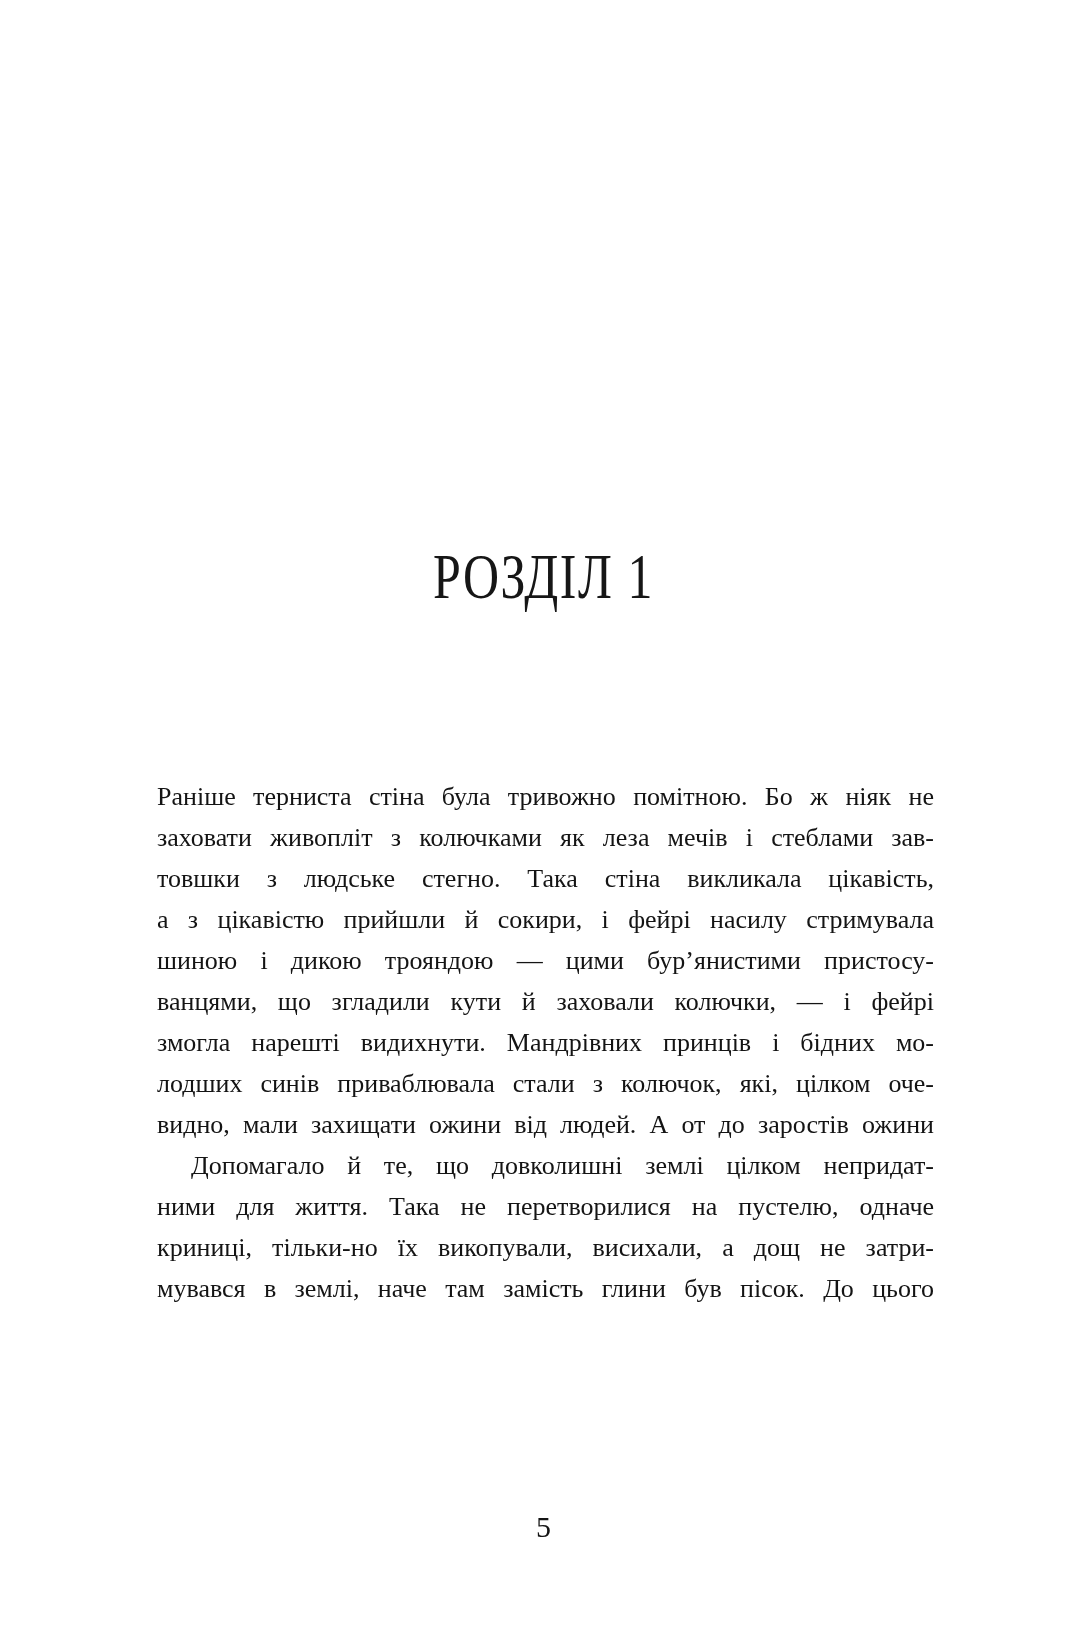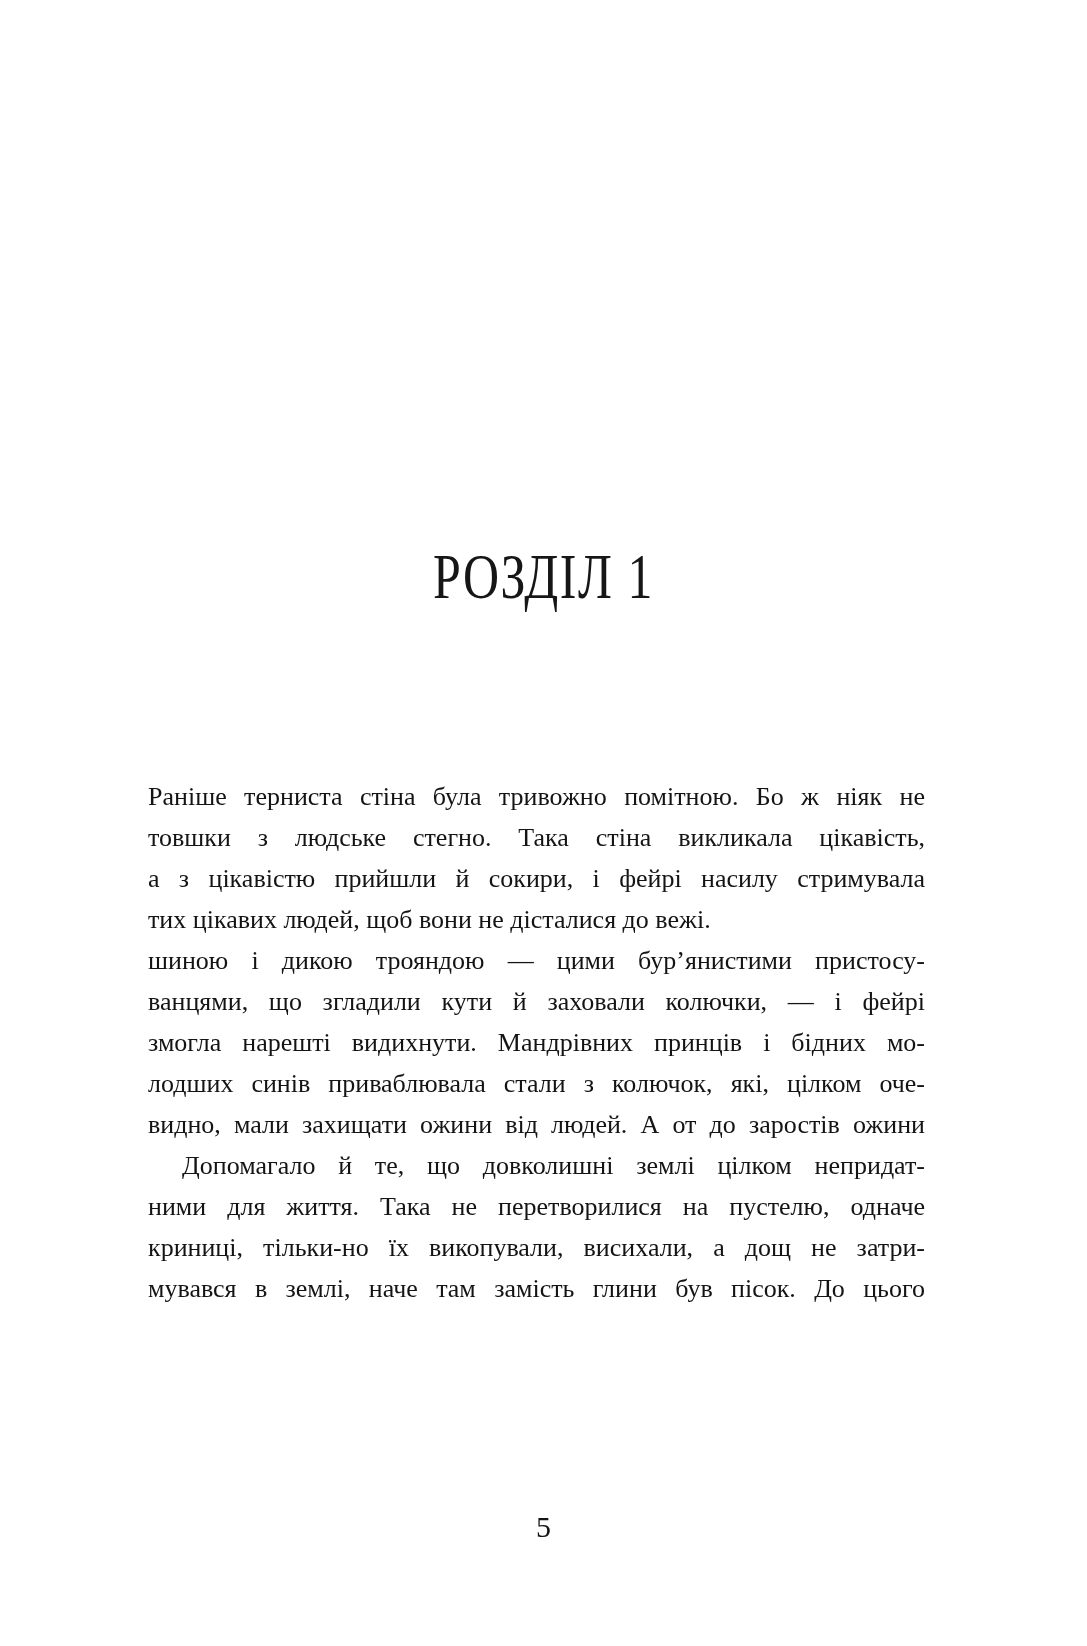--- a/index.html
+++ b/index.html
@@ -28,21 +28,21 @@
     font-weight: 400;
     letter-spacing: 2px;
     white-space: nowrap;
     transform: scaleX(0.78);
     transform-origin: 50% 50%;
     color: #161616;
   }
   .body-text {
     position: absolute;
     top: 760px;
-    left: 148px;
+    left: 157px;
     width: 777px;
     font-size: 26px;
     line-height: 41px;
     color: #141414;
   }
   .para {
     margin: 0;
   }
   .line {
     height: 41px;
@@ -71,23 +71,23 @@
 <body>
 
 <div class="page">
 
   <h1 class="chapter-heading">РОЗДІЛ 1</h1>
 
   <section class="body-text">
 
     <div class="para">
       <div class="line">Раніше терниста стіна була тривожно помітною. Бо ж ніяк не</div>
+      <div class="line">заховати живопліт з колючками як леза мечів і стеблами зав-</div>
       <div class="line">товшки з людське стегно. Така стіна викликала цікавість,</div>
       <div class="line">а з цікавістю прийшли й сокири, і фейрі насилу стримувала</div>
-      <div class="line short">тих цікавих людей, щоб вони не дісталися до вежі.</div>
     </div>
 
     <div class="para">
       <div class="line">шиною і дикою трояндою — цими бур’янистими пристосу-</div>
       <div class="line">ванцями, що згладили кути й заховали колючки, — і фейрі</div>
       <div class="line">змогла нарешті видихнути. Мандрівних принців і бідних мо-</div>
       <div class="line">лодших синів приваблювала стали з колючок, які, цілком оче-</div>
       <div class="line">видно, мали захищати ожини від людей. А от до заростів ожини</div>
     </div>
 

